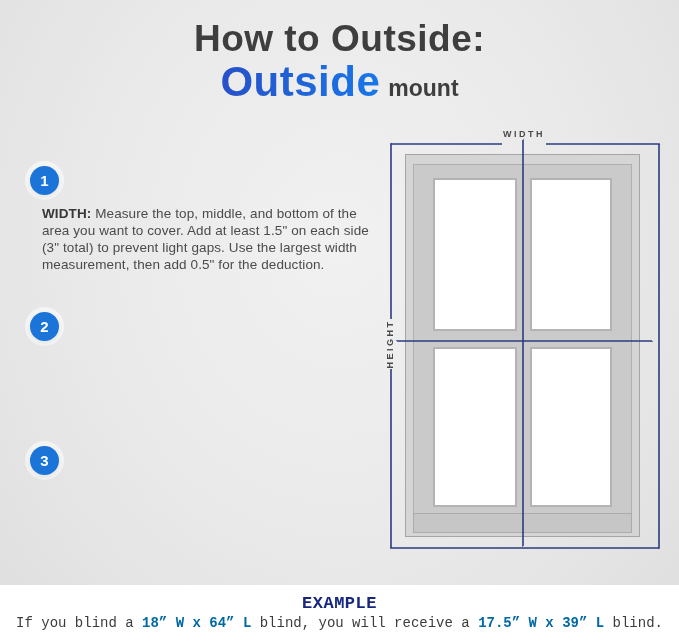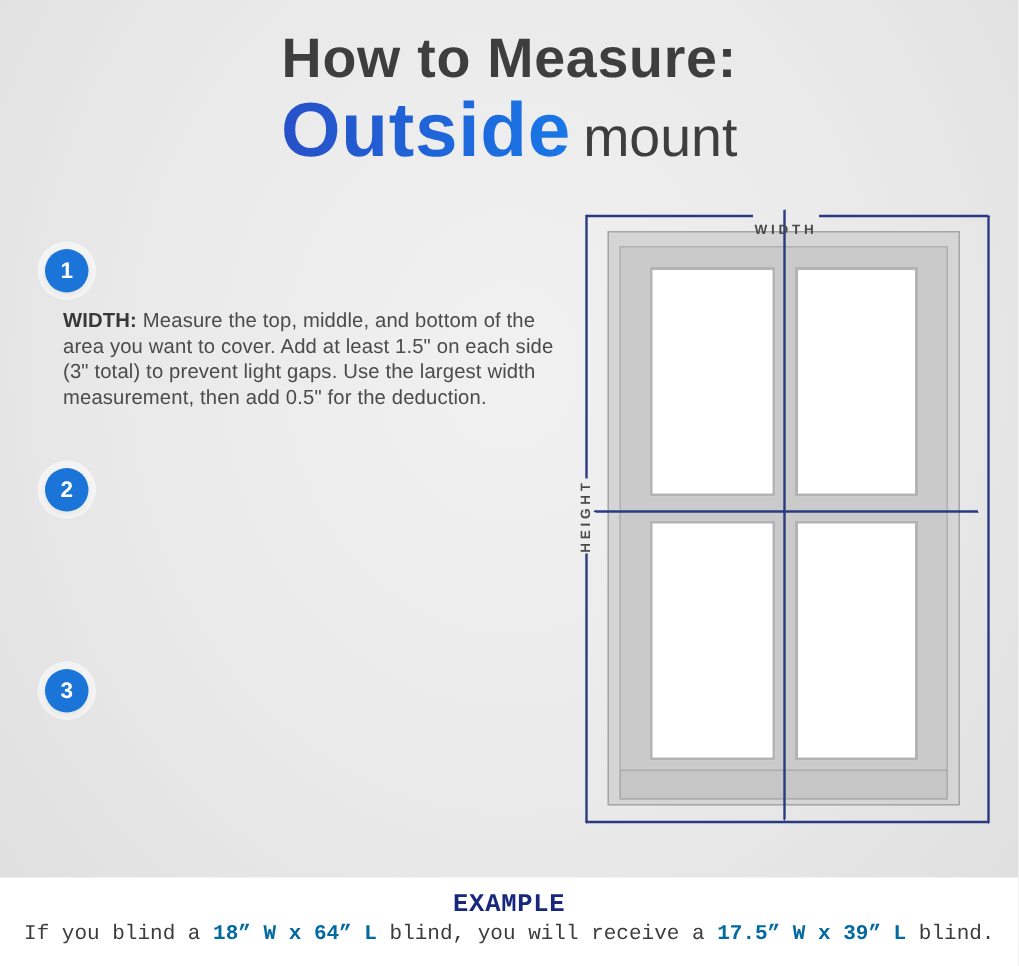--- a/index.html
+++ b/index.html
@@ -7,25 +7,25 @@
   .canvas{
     position:relative;width:679px;height:644px;overflow:hidden;
     background:radial-gradient(ellipse at 50% 38%, #f1f1f1 0%, #e9e9e9 55%, #dedede 100%);
   }
 
   
   .title{position:absolute;top:20px;left:0;right:0;text-align:center;line-height:1.05;}
   .title .t1{font-size:37px;font-weight:700;color:#3e3e3e;letter-spacing:.5px;}
   .title .t2{margin-top:1px;}
   .title .hl{
-    font-size:51px;font-weight:800;letter-spacing:.5px;
+    font-size:42px;font-weight:800;letter-spacing:.5px;
     background:linear-gradient(90deg,#2750c8 0%,#1877e8 100%);
     -webkit-background-clip:text;background-clip:text;color:transparent;text-decoration:underline;
   }
-  .title .sx{font-size:37px;font-weight:400;color:#3e3e3e;margin-left:8px;margin-top:36px;}
+  .title .sx{font-size:23px;font-weight:700;color:#3e3e3e;margin-left:8px;margin-top:36px;}
 
   
   .step{position:absolute;left:28px;width:352px;}
   .step1{top:166px;} .step2{top:312px;} .step3{top:446px;}
   .badge{
     width:29px;height:29px;border-radius:50%;background:#1b74d8;
     color:#fff;font-size:15px;font-weight:700;
     display:flex;align-items:center;justify-content:center;
     box-shadow:0 0 0 5px rgba(255,255,255,.55), 0 2px 4px rgba(0,0,0,.15);
     margin-left:2px;
@@ -46,36 +46,36 @@
         background:#c6c6c6;border:1px solid #ababab;box-sizing:border-box;}
   .panes{position:absolute;left:58px;top:50px;width:179px;height:329px;
          display:grid;grid-template-columns:84px 82px;grid-template-rows:153px 160px;
          column-gap:13px;row-gap:16px;}
   .pane{background:#ffffff;border:2px solid #b3b3b3;box-sizing:border-box;}
   .arrows{position:absolute;left:0;top:0;width:300px;height:446px;}
   .dim-label{
     position:absolute;font-size:9px;font-weight:700;color:#4a4a4a;
     letter-spacing:2.5px;text-align:center;
   }
-  .w-label{left:114px;top:20px;width:70px;height:14px;}
+  .w-label{left:114px;top:1px;width:70px;height:14px;}
   .h-label{left:-14px;top:210px;width:60px;height:12px;transform:rotate(-90deg);}
 
   
   .example{position:absolute;left:0;bottom:0;width:679px;height:59px;background:#ffffff;text-align:center;font-family:Liberation Mono, monospace;}
   .ex-head{margin-top:9px;font-size:17px;font-weight:800;color:#16277d;letter-spacing:.5px;}
   .ex-line{margin-top:2px;font-size:14px;color:#3c3c3c;}
   .ex-bold{font-weight:700;color:#0369a1;}
 </style>
 </head>
 <body>
 
 <div class="canvas">
 
   <header class="title">
-    <div class="t1">How to Measure:</div>
+    <div class="t1">How to Outside:</div>
     <div class="t2"><span class="hl">Outside</span><span class="sx">mount</span></div>
   </header>
 
   <section class="step step1">
     <div class="badge">1</div>
     <p class="step-text"><span class="step-label">WIDTH:</span><span> Measure the top, middle, and bottom of the area you want to cover. Add at least 1.5" on each side (3" total) to prevent light gaps. Use the largest width measurement, then add 0.5" for the deduction.</span></p>
   </section>
 
   <section class="step step2">
     <div class="badge">2</div>

